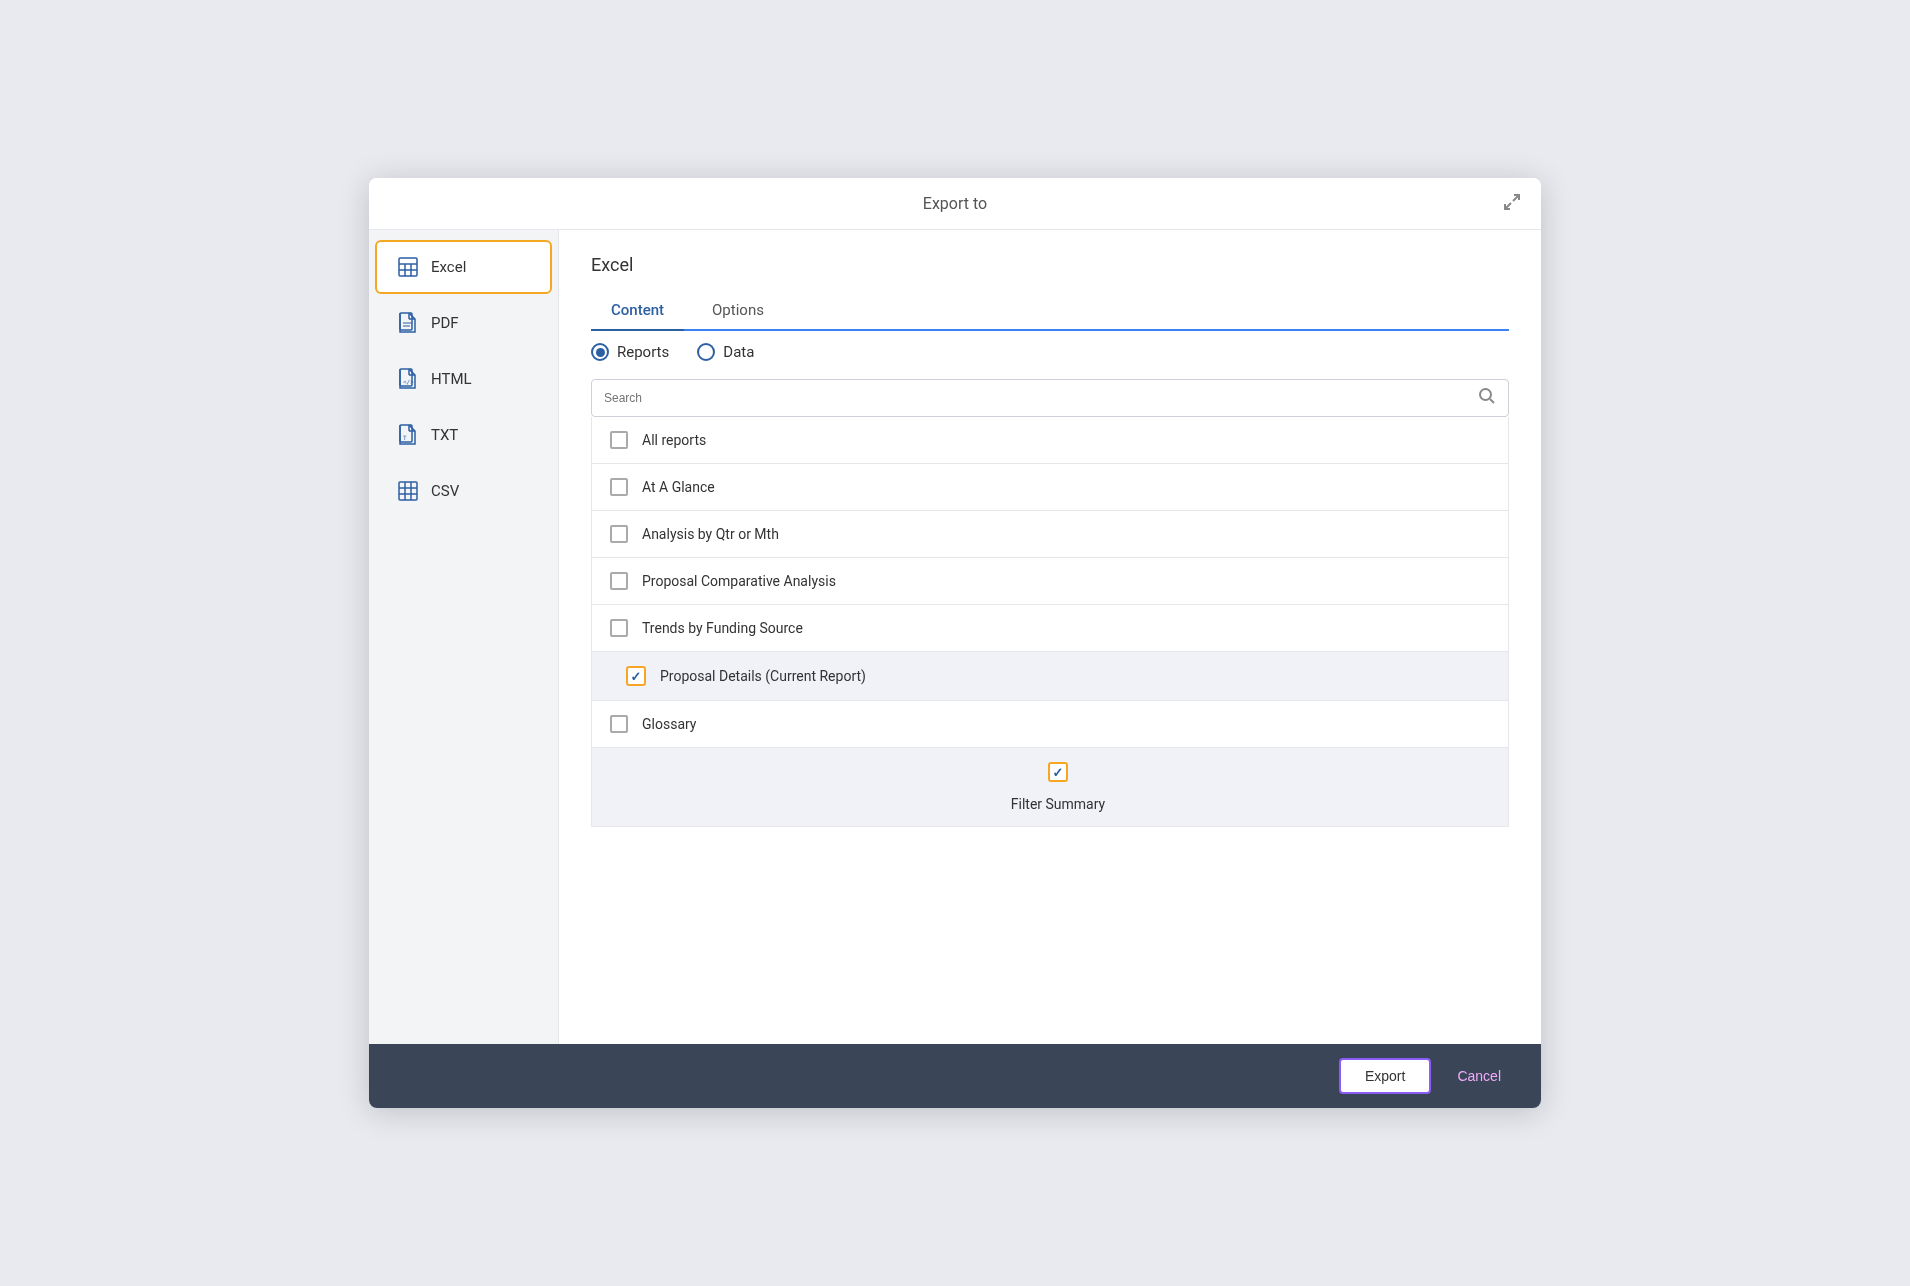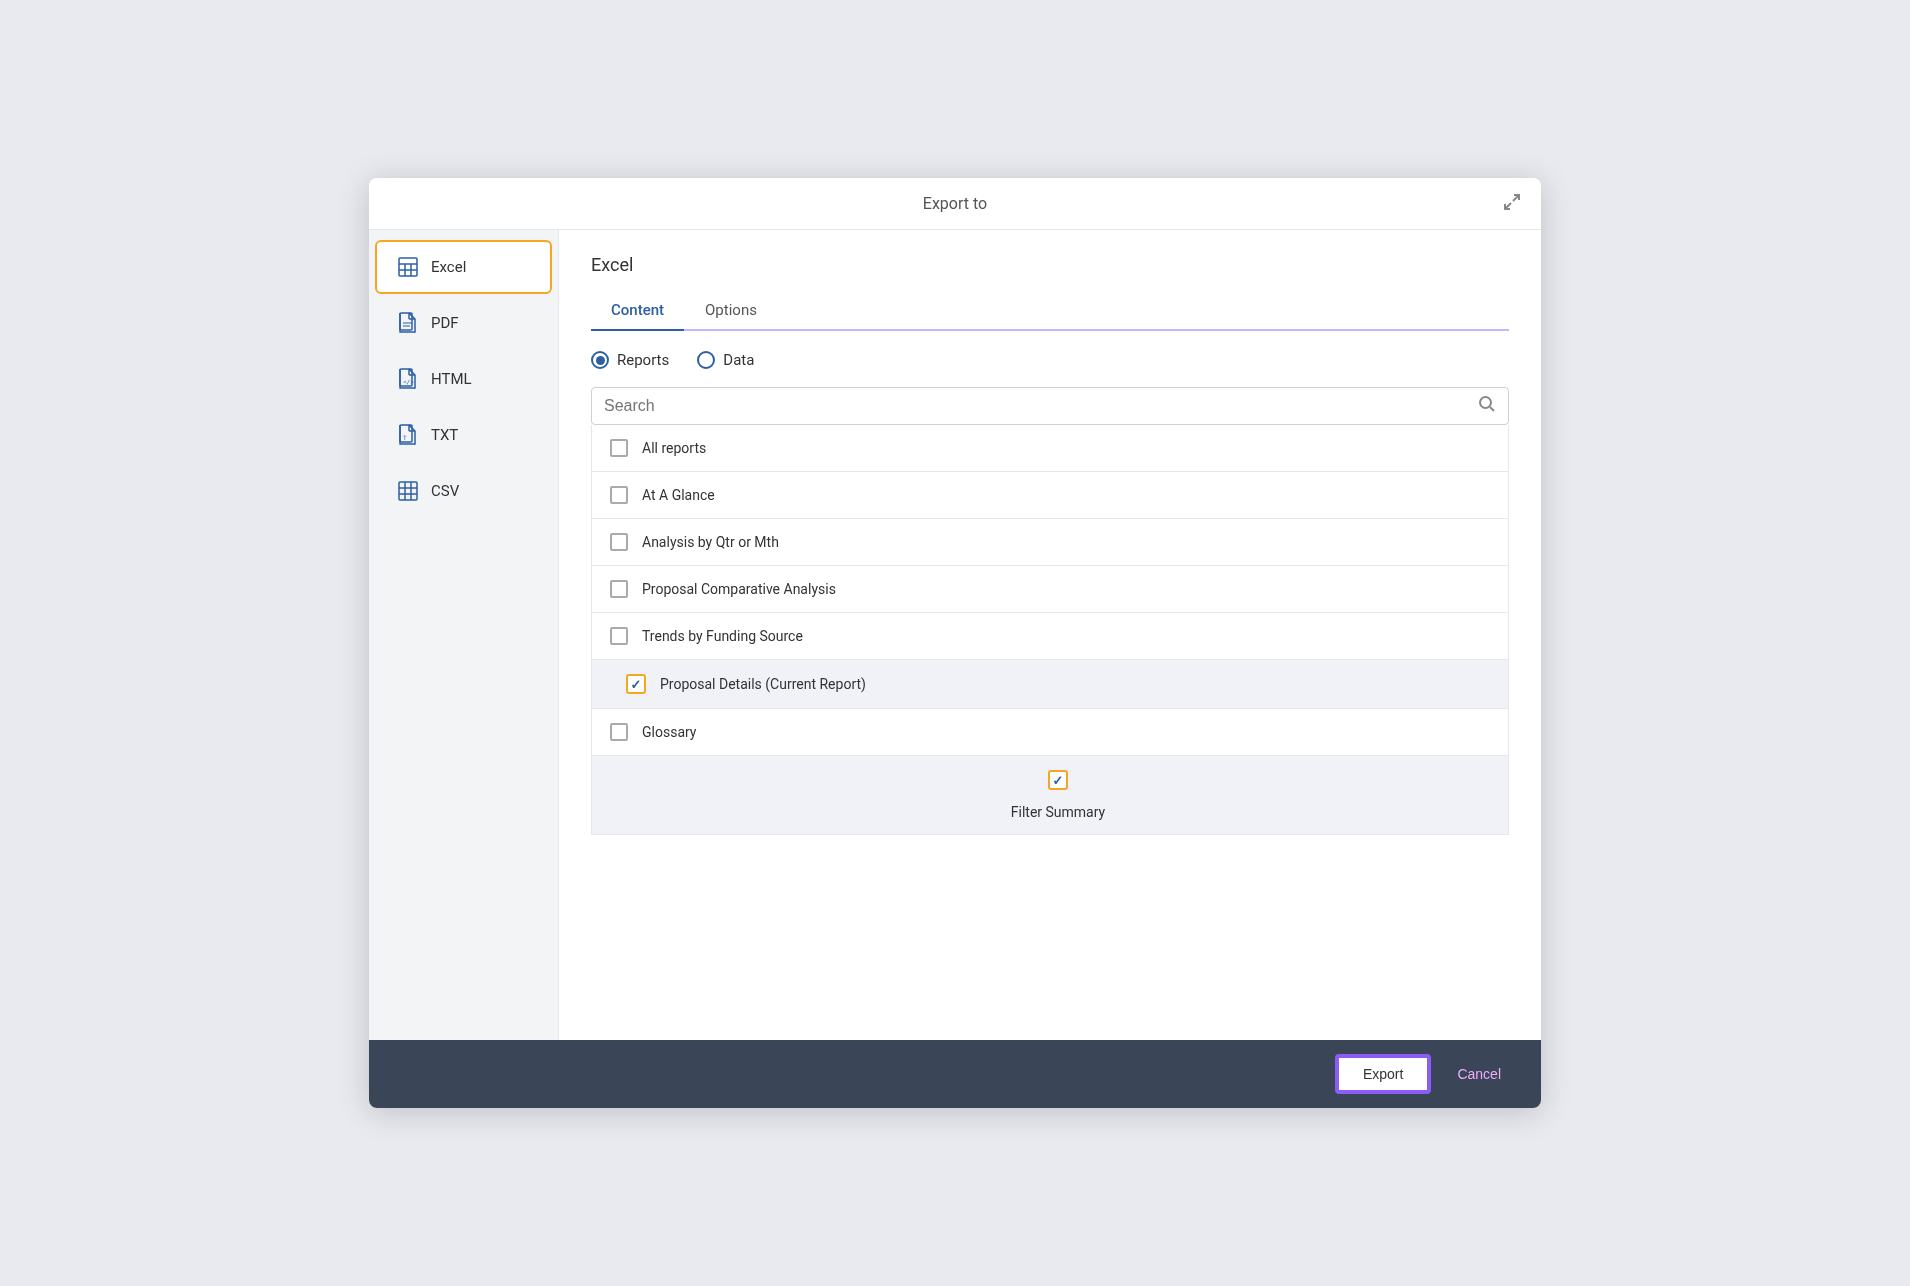--- a/index.html
+++ b/index.html
@@ -91,23 +91,23 @@
       overflow-y: auto;
     }
     .section-title {
       font-size: 18px;
       color: #333;
       font-weight: 400;
       margin-bottom: 16px;
     }
     .tabs {
       display: flex;
-      gap: 1px;
-      border-bottom: 2px solid #c4b5fd;
-      margin-bottom: 20px;
+      gap: 8px;
+      border-bottom: 2px solid #3b82f6;
+      margin-bottom: 12px;
     }
     .tab {
       padding: 10px 20px;
       font-size: 15px;
       cursor: pointer;
       color: #555;
       border-bottom: 2px solid transparent;
       margin-bottom: -2px;
     }
     .tab.active {
@@ -152,21 +152,21 @@
       border: 1px solid #cdd0d6;
       border-radius: 4px;
       padding: 7px 12px;
       margin-bottom: 0;
       background: #fff;
     }
     .search-input {
       flex: 1;
       border: none;
       outline: none;
-      font-size: 16px;
+      font-size: 12px;
       color: #15803d;
       background: transparent;
     }
     .search-icon-svg {
       color: #888;
       font-size: 16px;
     }
     .report-list {
       border: 1px solid #e5e7eb;
       border-top: none;
@@ -224,21 +224,21 @@
       background: #3a4557;
       display: flex;
       justify-content: flex-end;
       align-items: center;
       padding: 14px 24px;
       gap: 10px;
     }
     .btn-export {
       background: #fff;
       color: #333;
-      border: 4px solid #8b5cf6;
+      border: 2px solid #8b5cf6;
       border-radius: 4px;
       padding: 8px 24px;
       font-size: 14px;
       cursor: pointer;
       font-weight: 500;
     }
     .btn-cancel {
       background: transparent;
       color: #f0abfc;
       border: none;

